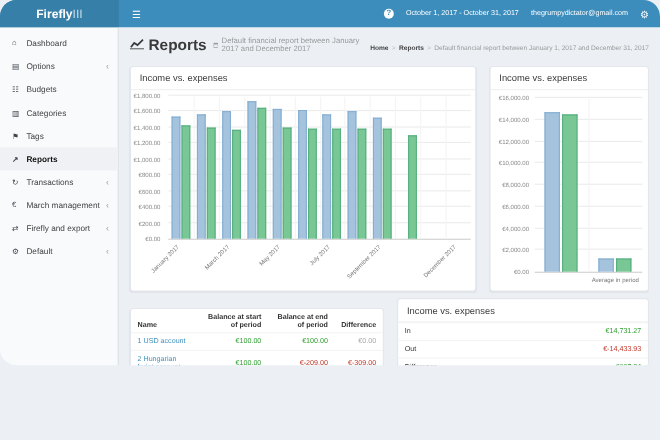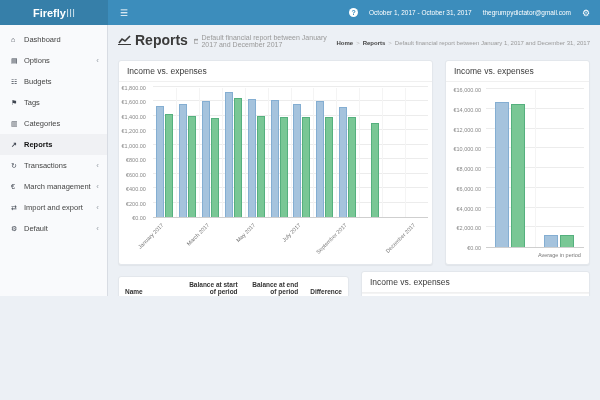--- a/index.html
+++ b/index.html
@@ -1,18 +1,18 @@
 <!DOCTYPE html>
 <html><head>
 <meta charset="utf-8">
 <style>
   * { margin:0; padding:0; box-sizing:border-box; }
   html,body { width:600px; height:400px; overflow:hidden; }
   body { font-family:"Liberation Sans", sans-serif; background:#ecf0f5; color:#444; }
-  #app { position:relative; width:600px; height:296px; overflow:hidden; }
+  #app { position:relative; width:600px; height:332px; overflow:hidden;border-radius:15px; }
 
   
   .navbar { position:absolute; top:0; left:0; width:600px; height:25px; background:#3c8dbc; display:flex; align-items:center; }
   .brand { width:108px; height:25px; background:#367fa9; color:#fff; font-size:11px; display:flex; align-items:center; justify-content:center; }
   .brand b { font-weight:700; }
   .brand span { font-weight:400; opacity:.7; }
   .hamburger { color:#fff; font-size:9px; padding:0 12px; height:25px; display:flex; align-items:center; cursor:pointer; }
   .nav-right { margin-left:auto; display:flex; align-items:center; gap:11px; padding-right:10px; color:#fff; font-size:6.5px; }
   .help-circle { width:9px; height:9px; border-radius:50%; background:#fff; color:#3c8dbc; font-size:7px; font-weight:700; display:flex; align-items:center; justify-content:center; }
   .gear { font-size:9px; }
@@ -30,21 +30,21 @@
 
   
   .content { position:absolute; top:25px; left:108px; width:492px; height:375px; background:#ecf0f5; padding:7px 10px; }
   .page-head { display:flex; align-items:baseline; height:24px; margin-bottom:4px; }
   .page-title { font-size:14px; font-weight:700; color:#3a3a3a; display:flex; align-items:center; gap:4px; }
   .page-sub { font-size:7px; color:#999; margin-left:6px; display:flex; align-items:center; gap:3px; }
   .crumbs { margin-left:auto; font-size:6px; color:#999; display:flex; gap:3px; align-items:center; white-space:nowrap; }
   .crumbs .c-link { color:#444; font-weight:600; cursor:pointer; }
   .crumbs .c-sep { color:#bbb; }
 
-  .row { display:flex; gap:12px; align-items:center; }
+  .row { display:flex; gap:12px; align-items:flex-end; }
   .row + .row { margin-top:6px; }
   .panel { background:#fff; border:1px solid #e3e7ec; border-radius:3px; box-shadow:0 1px 1px rgba(0,0,0,.05); }
   .panel-title { font-size:8.5px; color:#3a3a3a; padding:5px 8px; border-bottom:1px solid #f0f0f0; }
 
   .p-main { width:319px; height:205px; }
   .p-side { width:147px; height:205px; }
   .p-bal  { width:234px; }
   .p-sum  { width:232px; }
 
   
@@ -99,44 +99,44 @@
         <li>
           <span class="mi">▤</span>
           <span>Options</span>
           <span class="chev">‹</span>
         </li>
         <li>
           <span class="mi">☷</span>
           <span>Budgets</span>
         </li>
         <li>
+          <span class="mi">▥</span>
+          <span>Categories</span>
+        </li>
+        <li>
           <span class="mi">⚑</span>
           <span>Tags</span>
-        </li>
-        <li>
-          <span class="mi">▥</span>
-          <span>Categories</span>
         </li>
         <li class="active">
           <span class="mi">↗</span>
           <span>Reports</span>
         </li>
         <li>
           <span class="mi">↻</span>
           <span>Transactions</span>
           <span class="chev">‹</span>
         </li>
         <li>
           <span class="mi">€</span>
           <span>March management</span>
           <span class="chev">‹</span>
         </li>
         <li>
           <span class="mi">⇄</span>
-          <span>Import and export</span>
+          <span>Firefly and export</span>
           <span class="chev">‹</span>
         </li>
         <li>
           <span class="mi">⚙</span>
           <span>Default</span>
           <span class="chev">‹</span>
         </li>
       </ul>
   </div>
 

